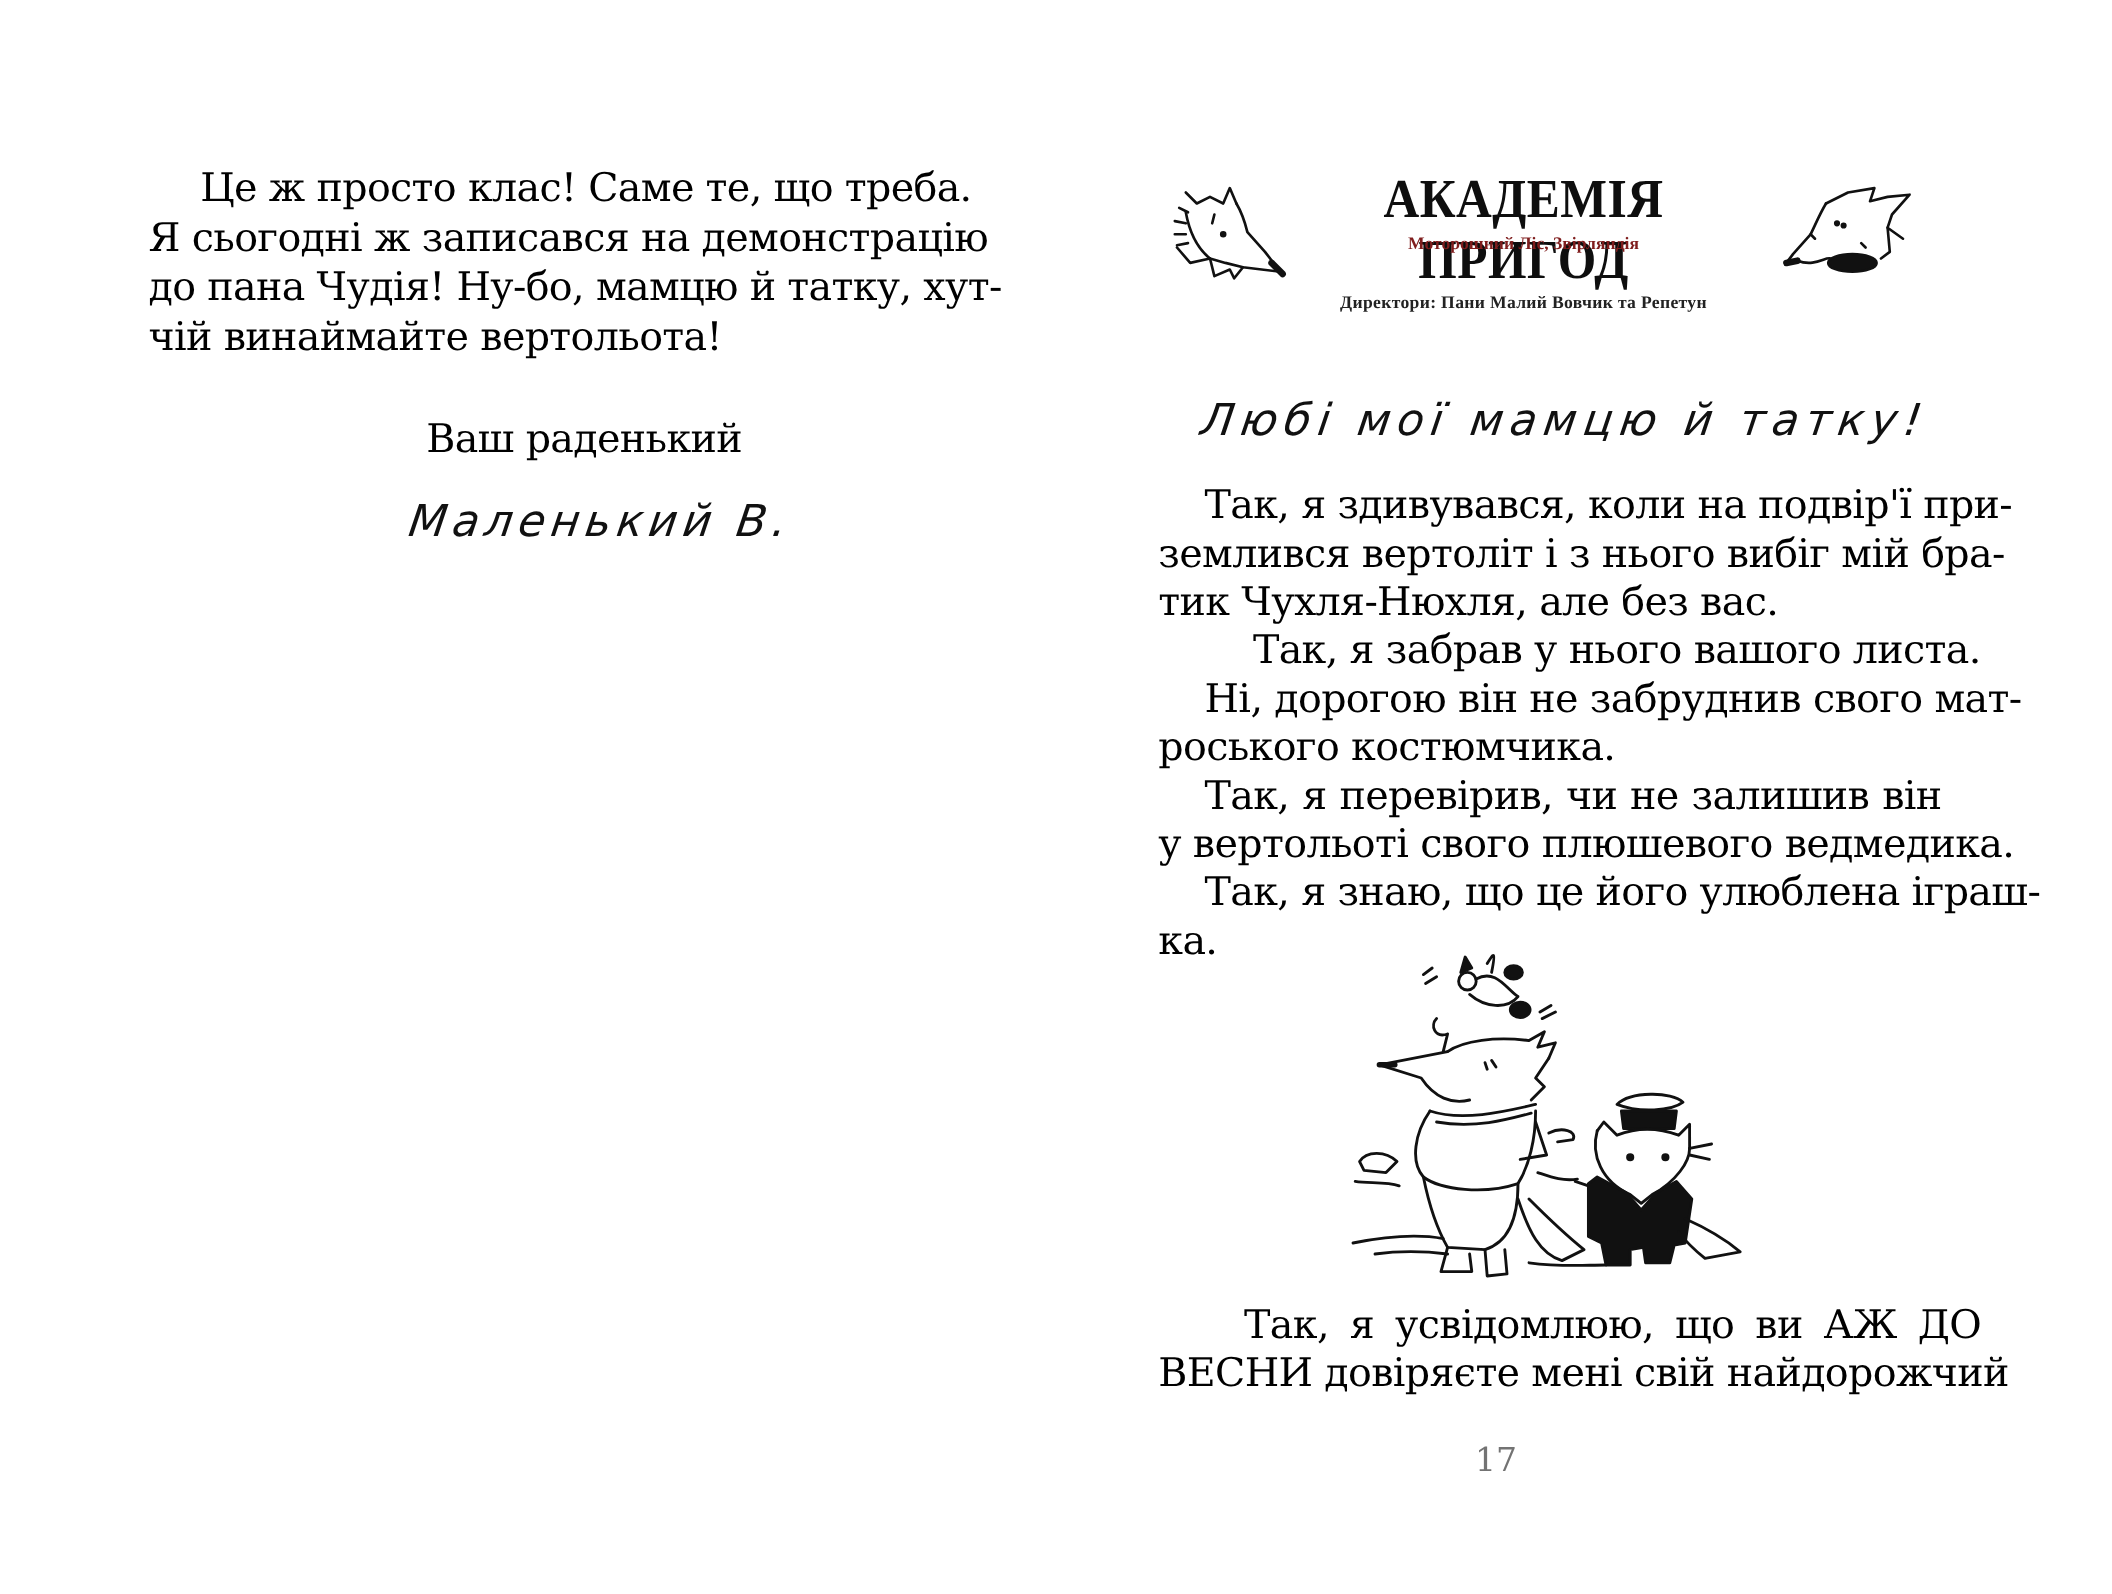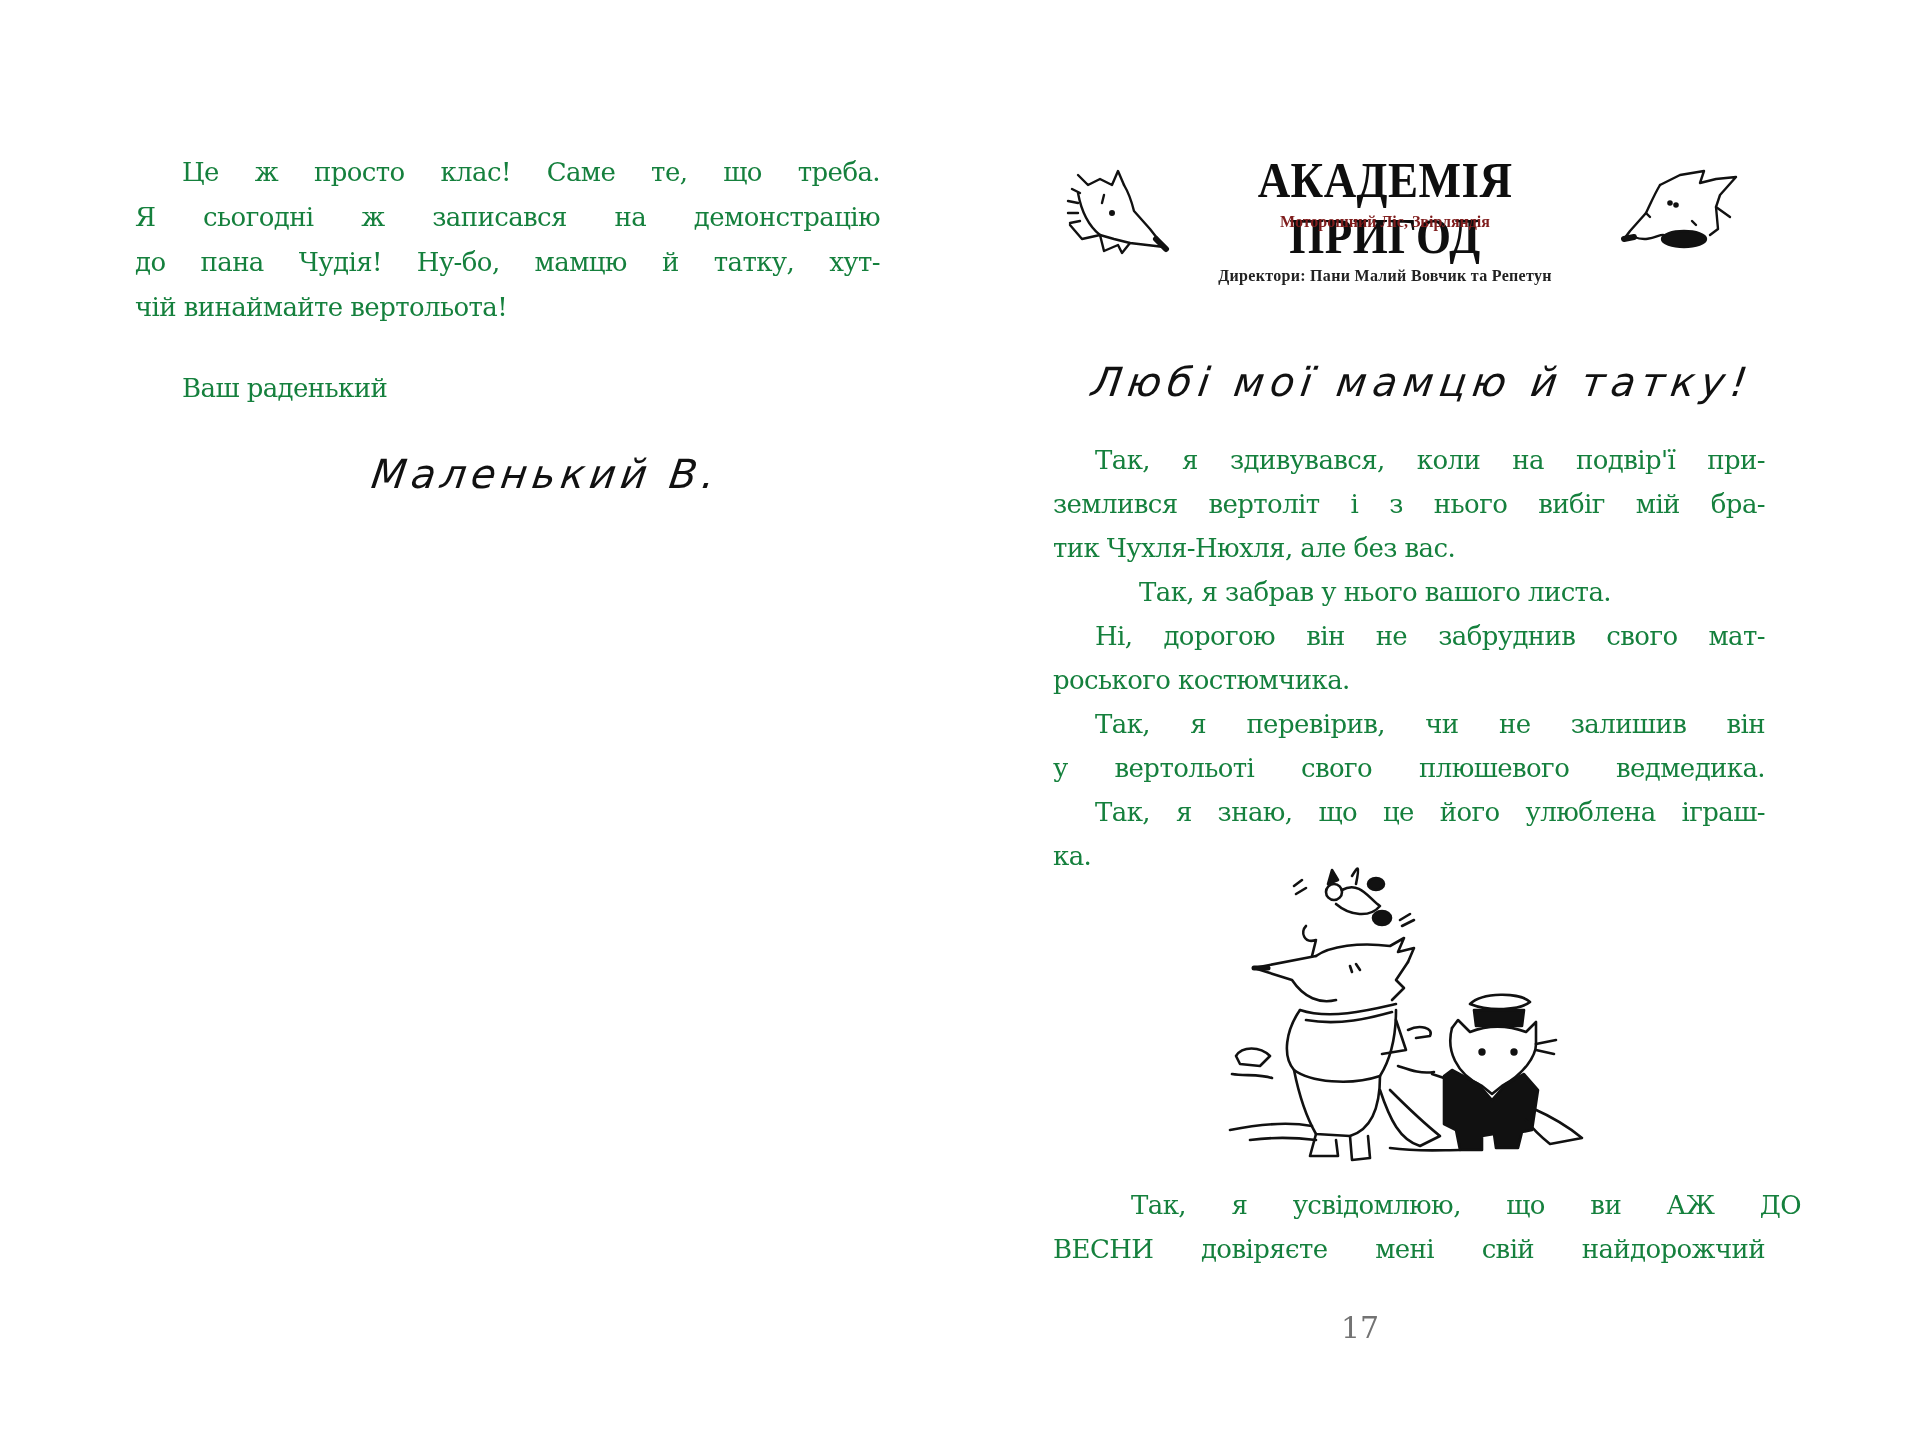--- a/index.html
+++ b/index.html
@@ -21,24 +21,24 @@
       height: 1449px;
     }
     .page-left { left: 0; width: 960px; }
     .page-right { left: 960px; width: 960px; }
 
     
     .line {
       position: absolute;
       white-space: nowrap;
       font-family: "DejaVu Serif", "Liberation Serif", serif;
-      font-size: 26px;
+      font-size: 36px;
       line-height: 44px;
       letter-spacing: -0.6px;
-      color: #15803d;
+      color: #000000;
     }
     .line.justify {
       text-align: justify;
       text-align-last: justify;
     }
 
     
     .page-left .line { left: 135px; width: 745px; }
     .page-left .line.indent { left: 182px; width: 698px; }
 
@@ -159,21 +159,21 @@
   </style>
 </head>
 <body>
 
 <div class="page page-left">
   <div class="line indent justify" style="top:150px;">Це ж просто клас! Саме те, що треба.</div>
   <div class="line justify" style="top:195px;">Я сьогодні ж записався на демонстрацію</div>
   <div class="line justify" style="top:240px;">до пана Чудія! Ну-бо, мамцю й татку, хут-</div>
   <div class="line" style="top:285px;">чій винаймайте вертольота!</div>
 
-  <div class="line indent" style="top:366px;">Ваш раденький</div>
+  <div class="line indent" style="top:378px;text-align:center;">Ваш раденький</div>
 
   <div class="hand signature">Маленький В.</div>
 </div>
 
 <div class="page page-right">
 
   <div class="letterhead">
     <svg class="fox-left" viewBox="0 0 110 100" fill="none" stroke="#111" stroke-width="2.4" stroke-linecap="round" stroke-linejoin="round">
       <path d="M18 20 L28 30 L40 24 L52 30 L58 16 L64 30"></path>
       <path d="M12 34 L20 38 M8 46 L18 48 M8 58 L18 58 M10 68 L20 66"></path>

